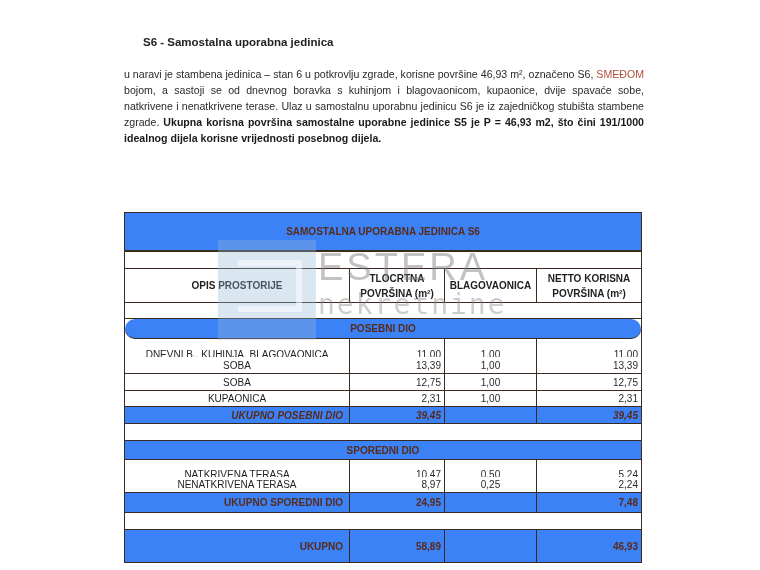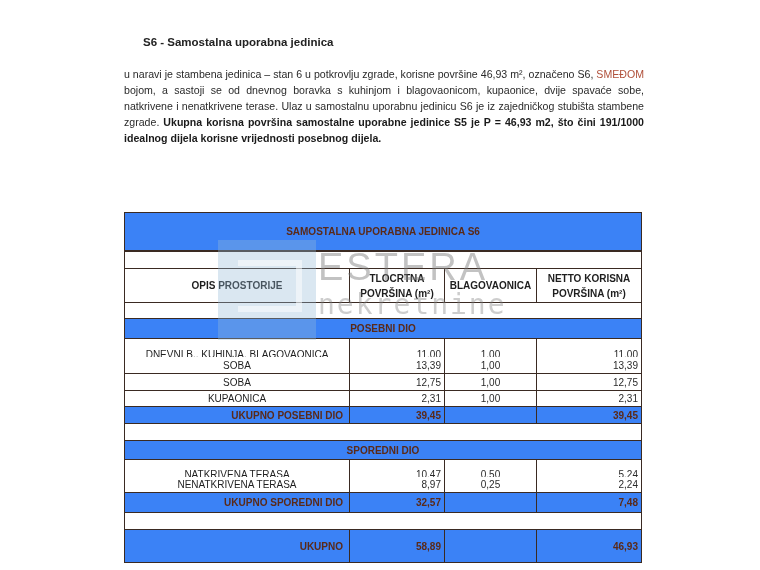--- a/index.html
+++ b/index.html
@@ -58,21 +58,21 @@
       <span>POVRŠINA (m²)</span>
     </div>
     <div class="cell c2 hdr">BLAGOVAONICA</div>
     <div class="cell c3 hdr" style="justify-content:center;padding-right:0;flex-direction:column;">
       <span>NETTO KORISNA</span>
       <span>POVRŠINA (m²)</span>
     </div>
   </div>
   <div class="row white" style="top:90px;height:16px;border-bottom:1.5px solid #3a2a22;"></div>
 
-  <div class="row orange" style="top:106px;height:20px;">
+  <div class="row orange" style="top:106px;height:20px;border-radius:10px;">
     <div class="cell full">POSEBNI DIO</div>
   </div>
   <div class="row white" style="top:126px;height:31px;">
     <div class="cell c0">DNEVNI B., KUHINJA, BLAGOVAONICA</div>
     <div class="cell c1 num">11,00</div>
     <div class="cell c2 num">1,00</div>
     <div class="cell c3 num">11,00</div>
   </div>
   <div class="row white" style="top:144px;height:17px;">
     <div class="cell c0">SOBA</div>
@@ -85,21 +85,21 @@
     <div class="cell c1 num">12,75</div>
     <div class="cell c2 num">1,00</div>
     <div class="cell c3 num">12,75</div>
   </div>
   <div class="row white" style="top:178px;height:16px;">
     <div class="cell c0">KUPAONICA</div>
     <div class="cell c1 num">2,31</div>
     <div class="cell c2 num">1,00</div>
     <div class="cell c3 num">2,31</div>
   </div>
-  <div class="row orange" style="top:194px;height:17px;border-bottom:1.5px solid #3a2a22;">
+  <div class="row orange" style="top:194px;height:17px;border-bottom:1.5px solid #3a2a22;font-style:italic;">
     <div class="cell c0 right tot">UKUPNO POSEBNI DIO</div>
     <div class="cell c1 tot">39,45</div>
     <div class="cell c2"></div>
     <div class="cell c3 tot">39,45</div>
   </div>
   <div class="row white" style="top:211px;height:17px;border-bottom:1.5px solid #3a2a22;"></div>
 
   <div class="row orange" style="top:228px;height:19px;">
     <div class="cell full">SPOREDNI DIO</div>
   </div>
@@ -110,21 +110,21 @@
     <div class="cell c3 num">5,24</div>
   </div>
   <div class="row white" style="top:264px;height:16px;">
     <div class="cell c0">NENATKRIVENA TERASA</div>
     <div class="cell c1 num">8,97</div>
     <div class="cell c2 num">0,25</div>
     <div class="cell c3 num">2,24</div>
   </div>
   <div class="row orange" style="top:280px;height:20px;border-bottom:1.5px solid #3a2a22;">
     <div class="cell c0 right tot">UKUPNO SPOREDNI DIO</div>
-    <div class="cell c1 tot">32,57</div>
+    <div class="cell c1 tot">24,95</div>
     <div class="cell c2"></div>
     <div class="cell c3 tot">7,48</div>
   </div>
   <div class="row white" style="top:300px;height:17px;border-bottom:1.5px solid #3a2a22;"></div>
 
   <div class="row orange" style="top:317px;height:32px;border-bottom:none;">
     <div class="cell c0 right tot">UKUPNO</div>
     <div class="cell c1 tot">58,89</div>
     <div class="cell c2"></div>
     <div class="cell c3 tot">46,93</div>

